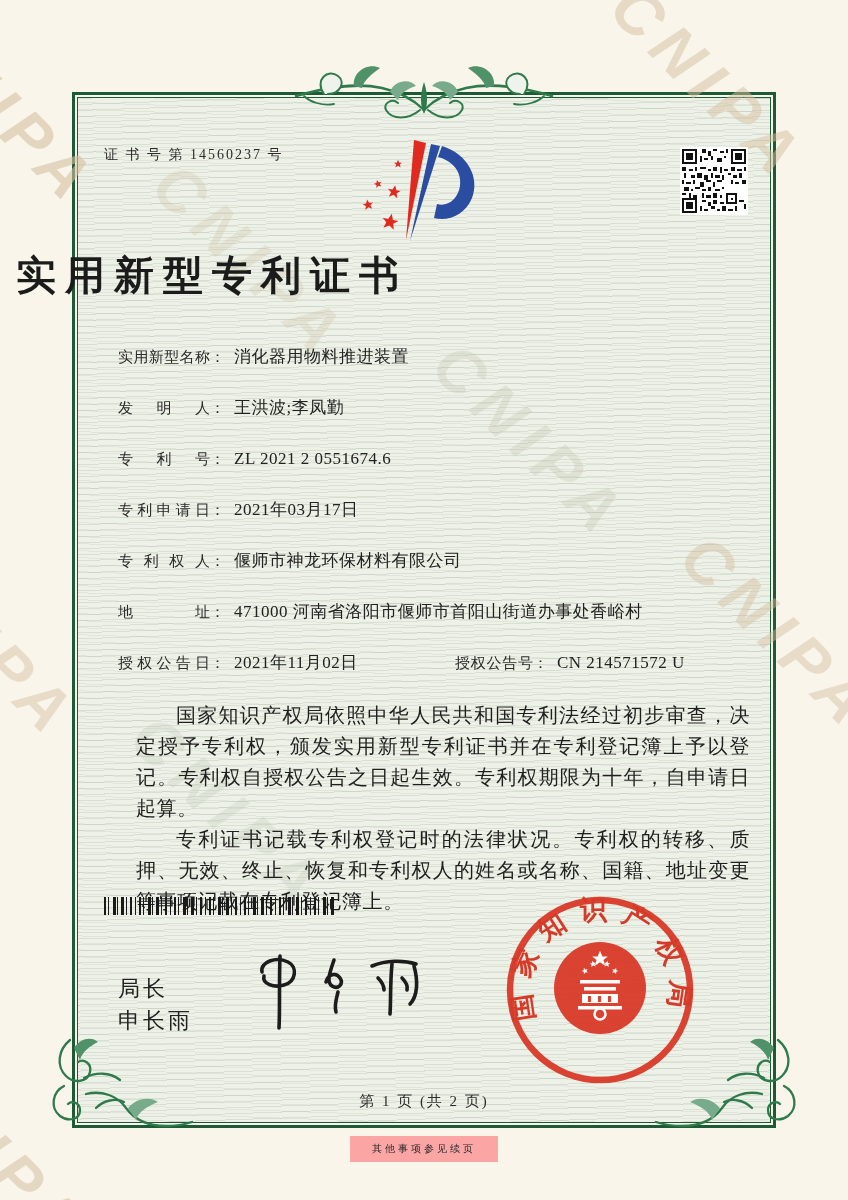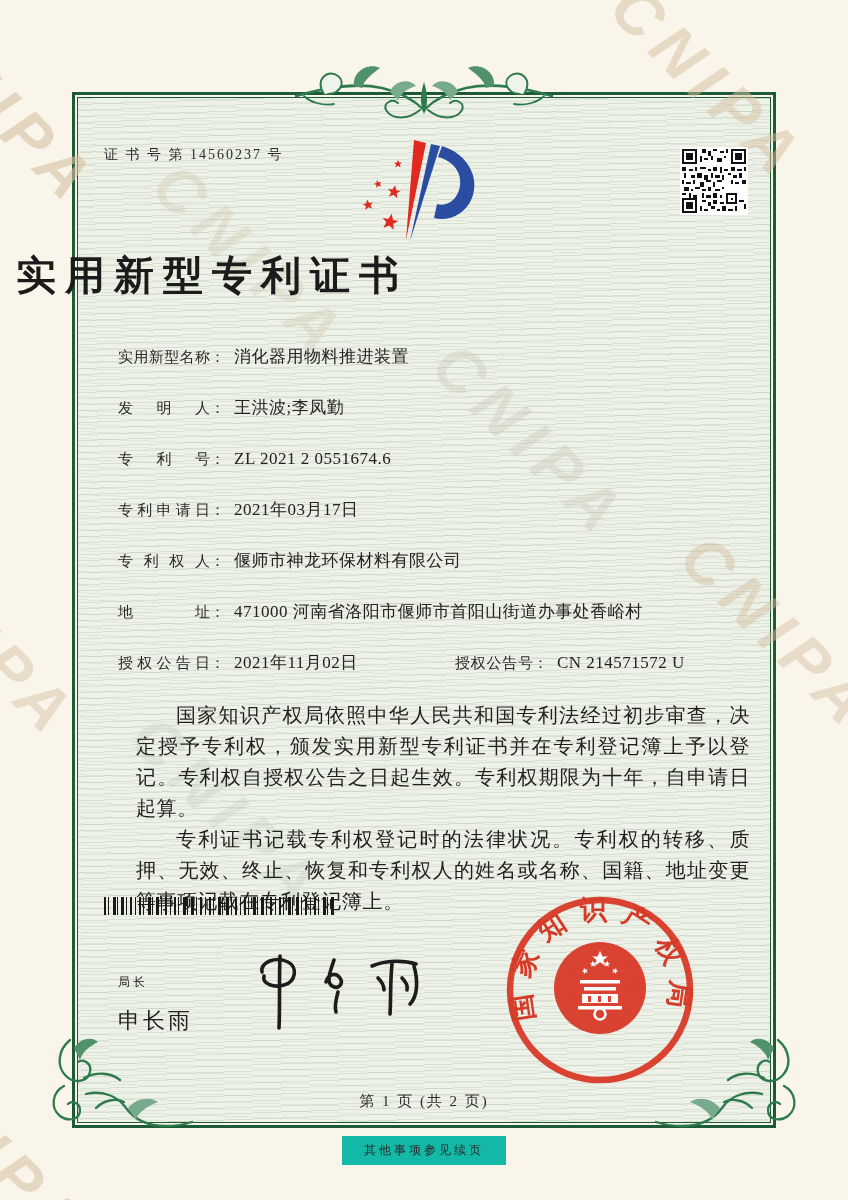--- a/index.html
+++ b/index.html
@@ -51,31 +51,31 @@
      background:repeating-linear-gradient(90deg,
         #191919 0 2px, rgba(0,0,0,0) 2px 4px,
         #191919 4px 5px, rgba(0,0,0,0) 5px 9px,
         #191919 9px 12px, rgba(0,0,0,0) 12px 13px,
         #191919 13px 14px, rgba(0,0,0,0) 14px 17px,
         #191919 17px 20px, rgba(0,0,0,0) 20px 22px,
         #191919 22px 23px, rgba(0,0,0,0) 23px 26px,
         #191919 26px 28px, rgba(0,0,0,0) 28px 31px,
         #191919 31px 32px, rgba(0,0,0,0) 32px 35px);}
 
-  .officer-title{left:118px;top:974px;font-size:12px;letter-spacing:3px;color:#222;font-family:Liberation Serif, serif;}
+  .officer-title{left:118px;top:974px;font-size:22px;letter-spacing:3px;color:#222;font-family:Liberation Serif, serif;}
   .officer-name{left:118px;top:1006px;font-size:22px;letter-spacing:3px;color:#222;}
   .signature{left:246px;top:938px;z-index:4;}
 
   .seal{left:502px;top:892px;width:196px;height:196px;z-index:3;opacity:.95;}
   .seal-date{left:506px;top:1032px;width:188px;text-align:center;font-size:18px;font-weight:bold;
              color:#141414;letter-spacing:1px;z-index:5;}
 
   .page-num{left:0;top:1092px;width:100%;text-align:center;font-size:15px;letter-spacing:2px;color:#2d2d2d;}
   .footer-note{left:0;top:1136px;width:100%;text-align:center;z-index:3;}
-  .footer-note span{display:inline-block;background:#14b8a6;padding:6px 22px;font-size:12px;
+  .footer-note span{display:inline-block;background:#fca5a5;padding:6px 22px;font-size:10px;
                     letter-spacing:3px;color:#2a2a2a;}
 
   .qr-box{left:680px;top:147px;width:68px;height:68px;background:#ffffff;padding:2px;box-sizing:border-box;}
   .logo{left:352px;top:134px;}
 </style>
 </head>
 <body>
 
 <div class="page">
 

